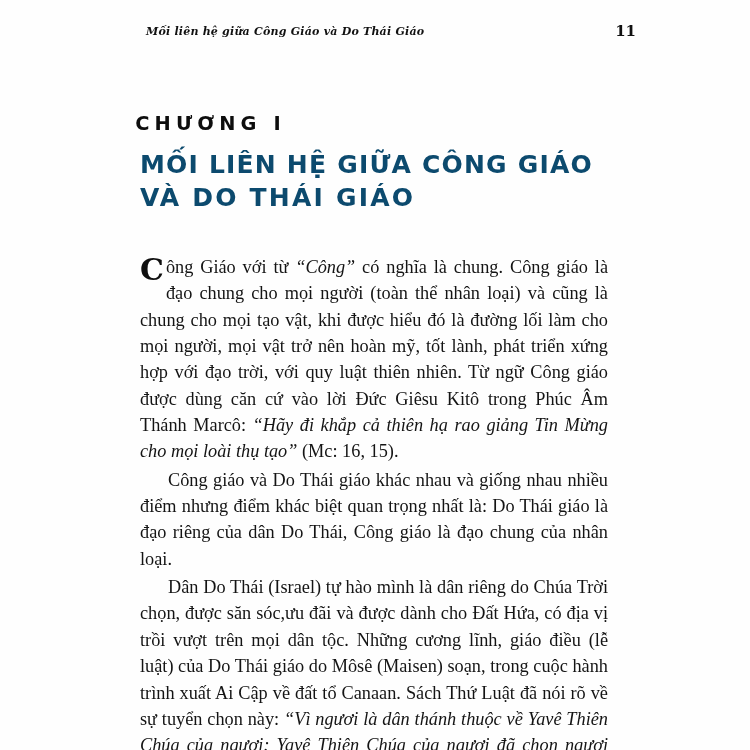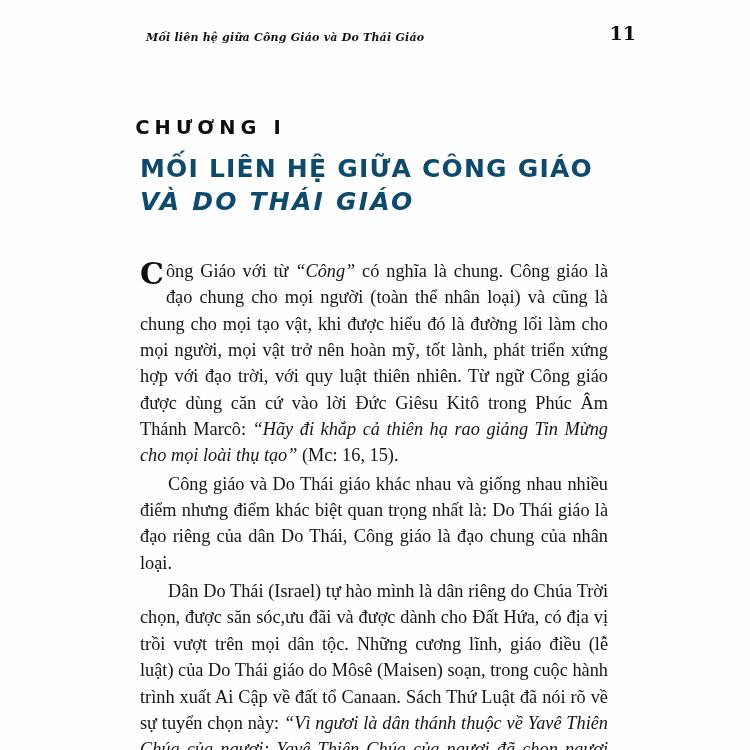--- a/index.html
+++ b/index.html
@@ -22,40 +22,40 @@
     background: #fefefe;
   }
   .page-inner {
     position: absolute;
     left: 140px;
     top: 22px;
     width: 470px;
   }
   .running-head {
     display: flex;
-    align-items: flex-end;
+    align-items: center;
     justify-content: space-between;
     width: 470px;
     margin-left: 6px;
   }
   .running-head .rh-title {
     font-family: "DejaVu Serif", serif;
     font-weight: bold;
     font-style: italic;
     font-size: 11.5px;
     letter-spacing: 0.2px;
     color: #111;
     white-space: nowrap;
     transform: scaleX(0.96);
     transform-origin: left center;
   }
   .running-head .rh-page {
     font-family: "DejaVu Serif", serif;
     font-weight: bold;
-    font-size: 19px;
+    font-size: 15px;
     color: #111;
     margin-right: -20px;
   }
 
   .chapter-block {
     margin-top: 72px;
     text-align: left;
   }
   .chapter-label {
     font-family: "DejaVu Sans", sans-serif;
@@ -70,21 +70,20 @@
     font-family: "DejaVu Sans", sans-serif;
     font-weight: bold;
     font-size: 25px;
     line-height: 1.32;
     letter-spacing: 1.2px;
     color: #0c4a6e;
   }
   .chapter-title .line2 {
     display: block;
     letter-spacing: 2.2px;
-    font-style: italic;
   }
 
   .body-text {
     margin-top: 40px;
     font-size: 18.3px;
     line-height: 1.44;
     text-align: justify;
     color: #141414;
     width: 468px;
   }

